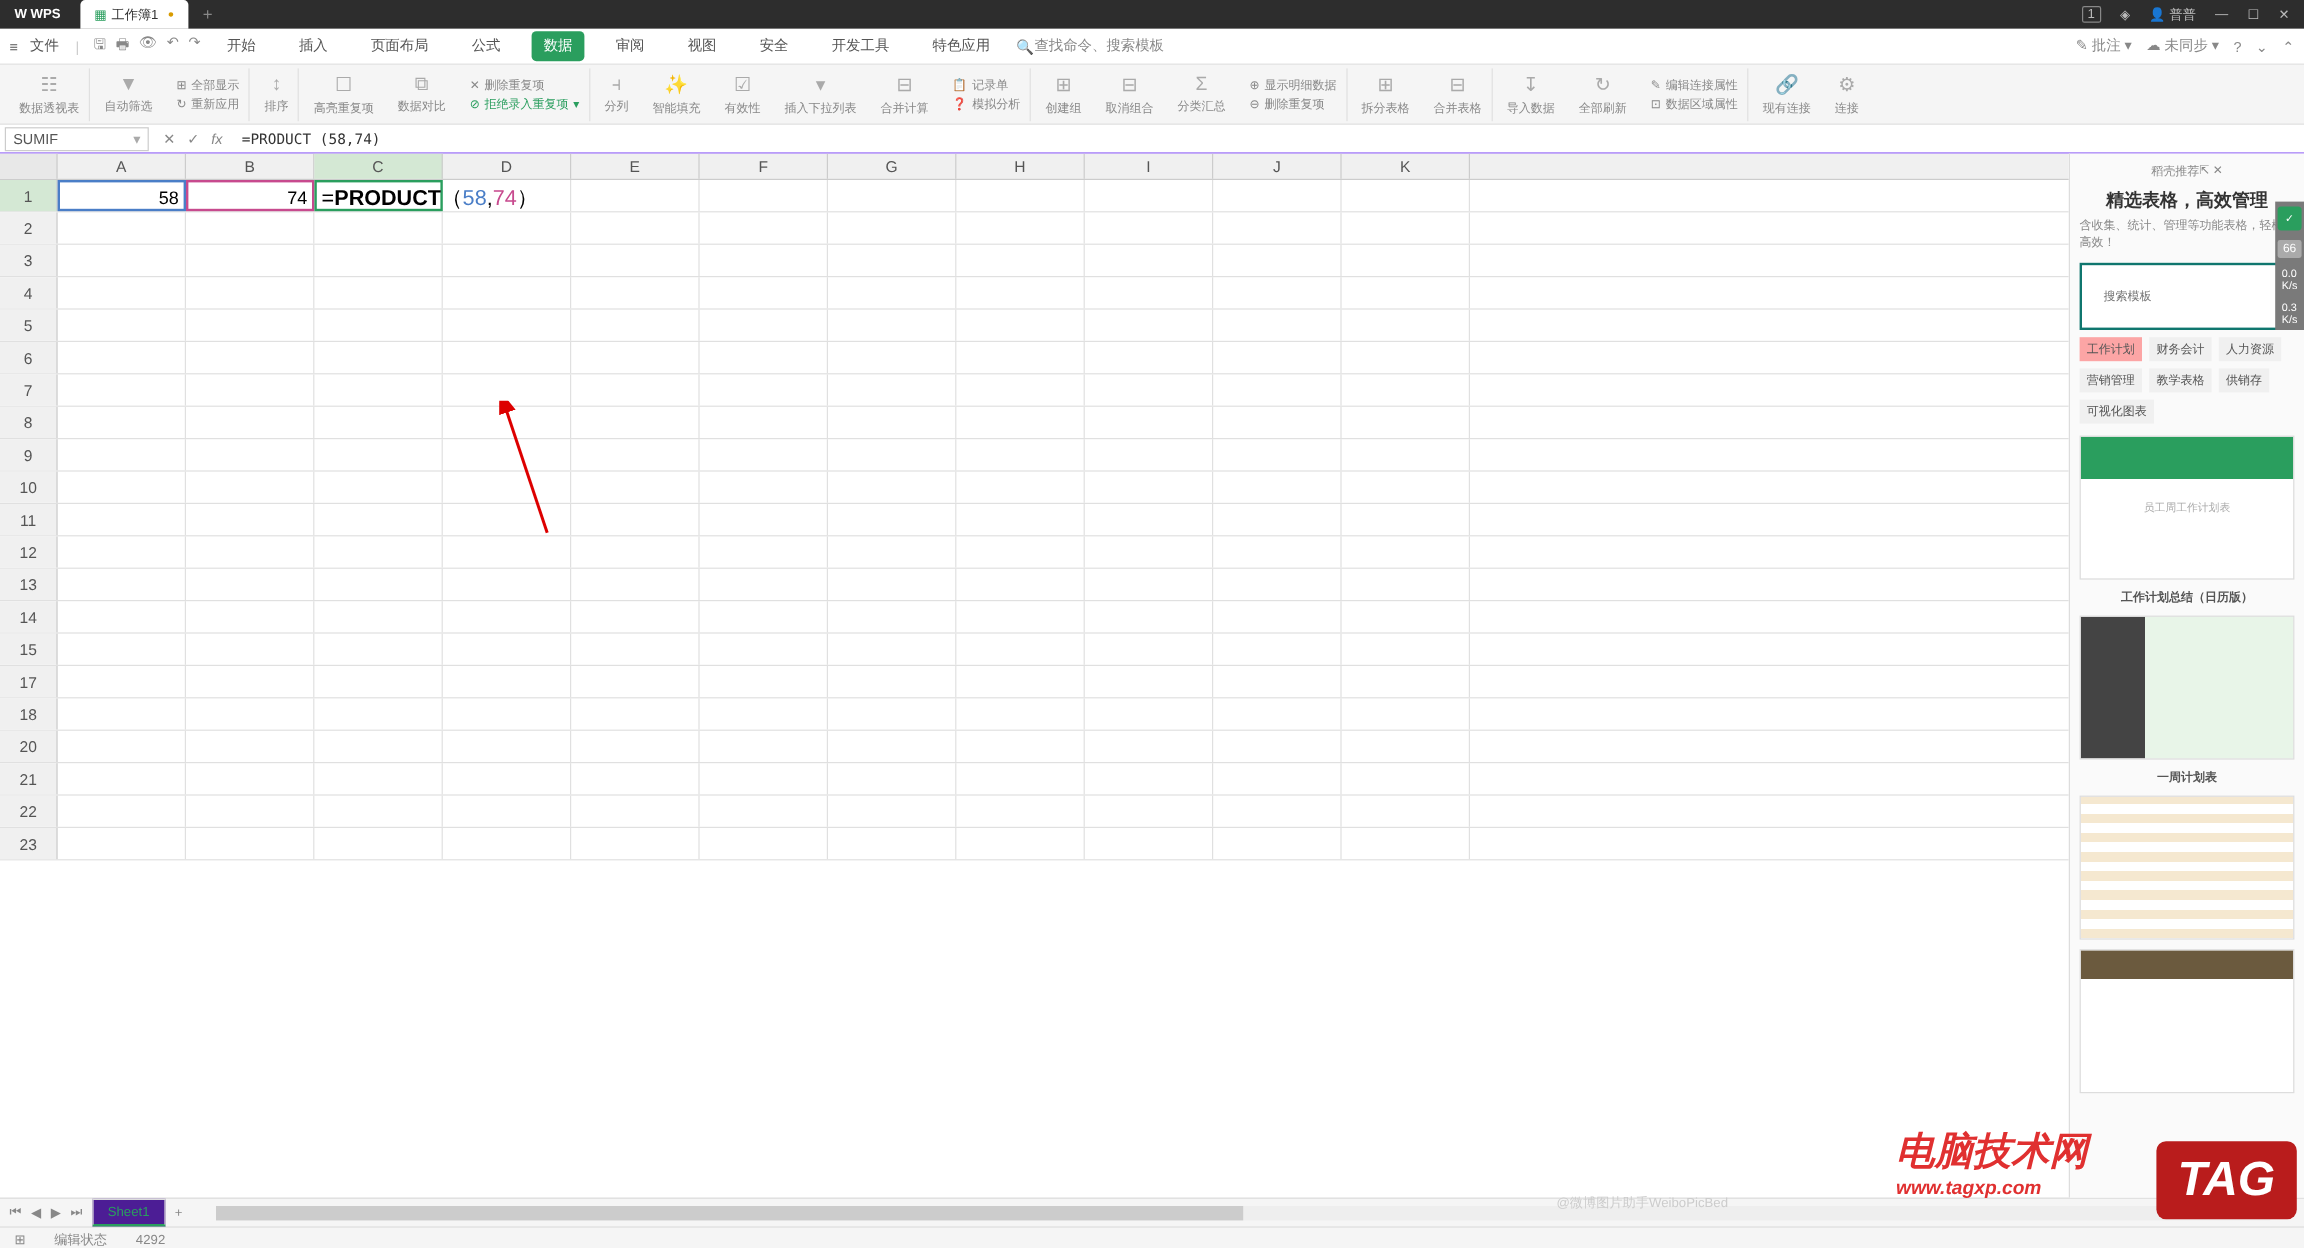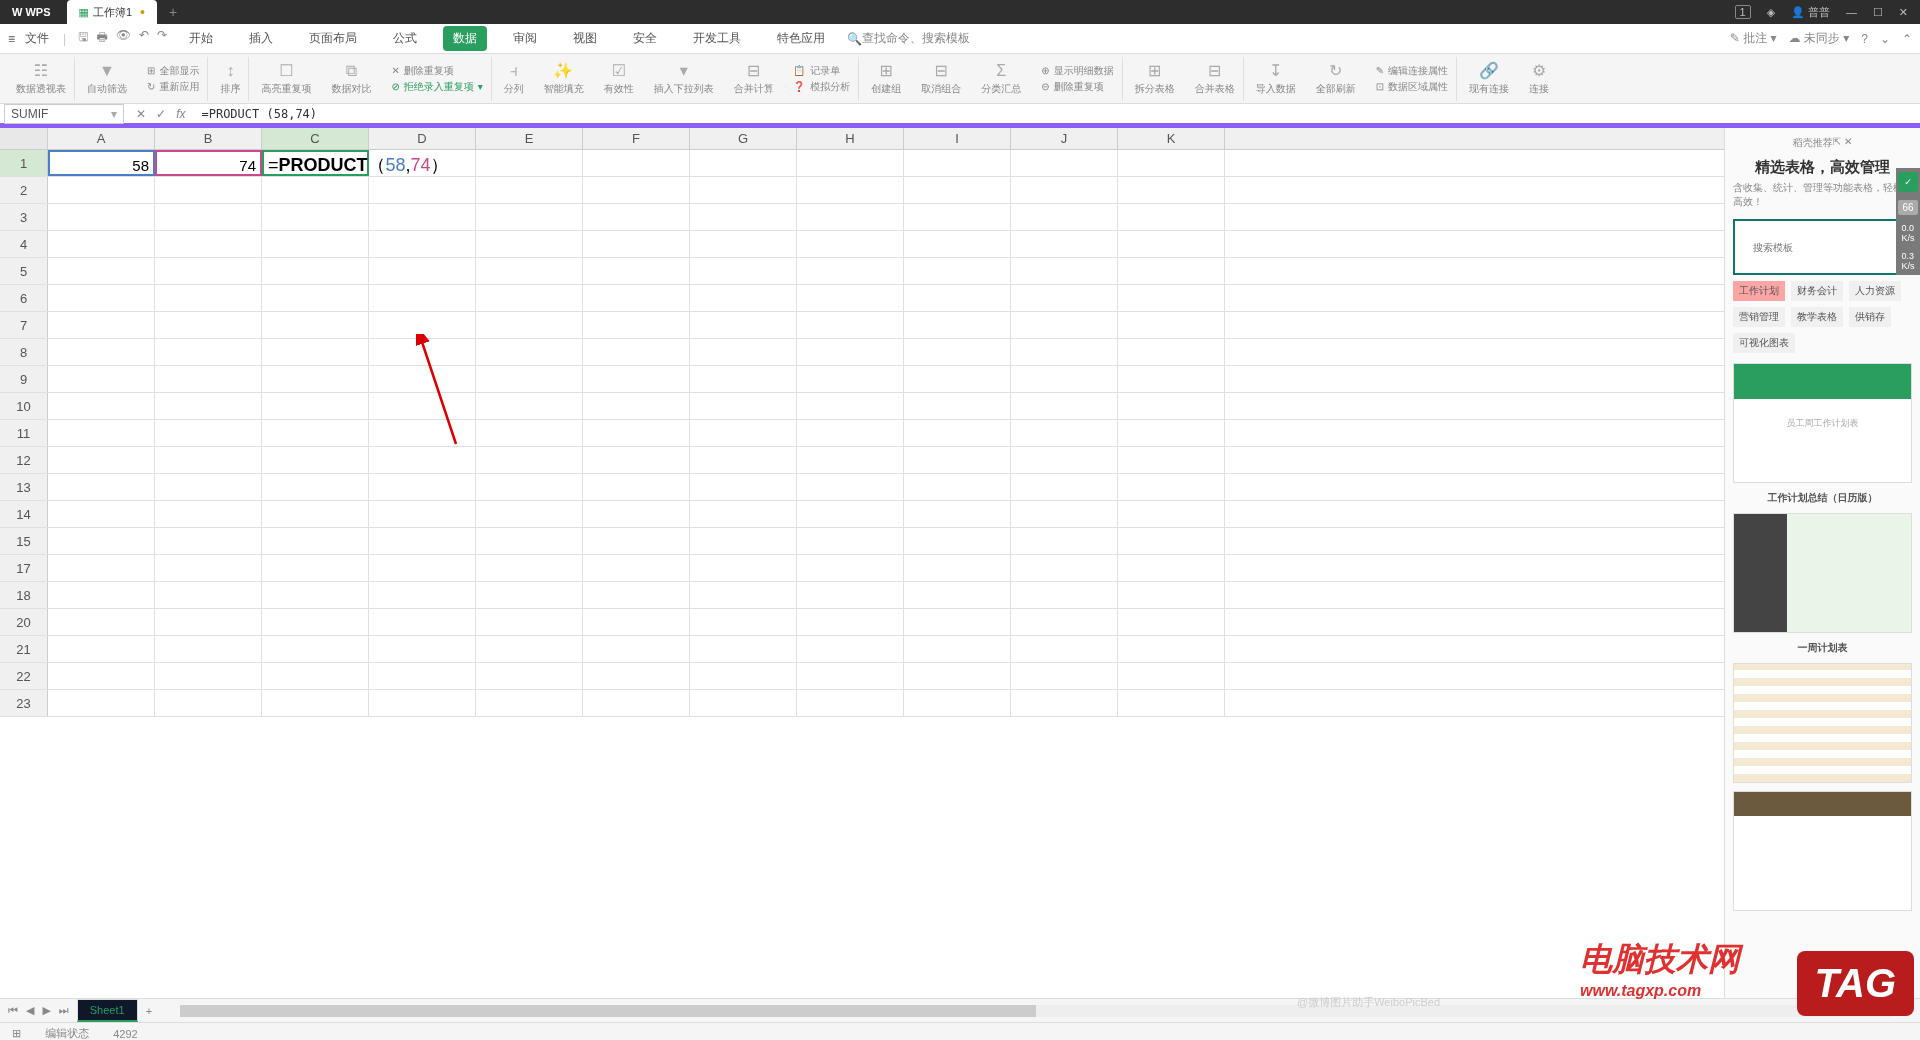--- a/index.html
+++ b/index.html
@@ -31,21 +31,21 @@
 .ribbon { height: 50px; background: #f5f5f5; border-bottom: 1px solid #ddd; display: flex; align-items: center; font-size: 10px; color: #888; padding: 0 8px; gap: 4px; }
 .ribbon-group { display: flex; flex-direction: column; align-items: center; padding: 0 8px; border-right: 1px solid #e0e0e0; height: 44px; justify-content: center; }
 .ribbon-group.no-border { border-right: none; }
 .ribbon-icon { font-size: 16px; color: #aaa; }
 .ribbon-label { font-size: 10px; margin-top: 2px; }
 .ribbon-stack { display: flex; flex-direction: column; gap: 2px; font-size: 10px; }
 .ribbon-stack-item { display: flex; align-items: center; gap: 4px; }
 .reject-dup { color: #2a9e5e; }
 
 
-.formula-bar { height: 24px; background: #fff; border-bottom: 5px solid #8b5cf6; display: flex; align-items: center; font-size: 12px; }
+.formula-bar { height: 24px; background: #fff; border-bottom: 1px solid #8b5cf6; display: flex; align-items: center; font-size: 12px; }
 .name-box { width: 120px; border: 1px solid #ccc; height: 20px; margin: 0 4px; padding: 0 6px; display: flex; align-items: center; justify-content: center; color: #555; }
 .fb-icons { display: flex; gap: 10px; padding: 0 8px; color: #888; }
 .fb-icons span { cursor: pointer; }
 .formula-input { flex: 1; padding: 0 8px; color: #333; font-family: Consolas, monospace; }
 
 
 .sheet-container { display: flex; height: 870px; }
 .sheet-main { flex: 1; position: relative; overflow: hidden; }
 
 .col-headers { display: flex; height: 22px; background: #f0f0f0; border-bottom: 1px solid #ccc; }
@@ -79,21 +79,21 @@
 .template-label { font-size: 10px; text-align: center; margin-bottom: 8px; color: #555; font-weight: bold; }
 
 
 .side-gauge { position: absolute; right: 0; top: 168px; width: 24px; background: #7a7a7a; color: #fff; font-size: 9px; display: flex; flex-direction: column; align-items: center; padding: 4px 0; gap: 8px; }
 .gauge-check { background: #2a9e5e; width: 20px; height: 20px; border-radius: 3px; display: flex; align-items: center; justify-content: center; }
 .gauge-num { background: #aaa; padding: 2px 4px; border-radius: 2px; font-size: 10px; }
 
 
 .sheet-tabs { height: 24px; background: #f5f5f5; border-top: 1px solid #ddd; display: flex; align-items: center; font-size: 11px; padding: 0 8px; }
 .sheet-nav { display: flex; gap: 8px; color: #888; margin-right: 8px; }
-.sheet-tab { background: #0f172a; padding: 4px 12px; border: 1px solid #ddd; border-bottom: 2px solid #2a9e5e; color: #2a9e5e; }
+.sheet-tab { background: #4c1d95; padding: 4px 12px; border: 1px solid #ddd; border-bottom: 2px solid #2a9e5e; color: #2a9e5e; }
 .sheet-add { padding: 0 8px; color: #888; cursor: pointer; }
 .hscroll { flex: 1; margin: 0 20px; height: 12px; background: #eee; position: relative; }
 .hscroll-thumb { position: absolute; left: 0; width: 50%; height: 100%; background: #ccc; }
 
 
 .status-bar { height: 22px; background: #f5f5f5; border-top: 1px solid #ddd; display: flex; align-items: center; font-size: 11px; color: #888; padding: 0 12px; gap: 24px; }
 
 
 .watermark1 { position: absolute; right: 180px; bottom: 40px; font-size: 32px; font-weight: bold; color: #e03030; font-style: italic; z-index: 20; }
 .watermark1 .sub { font-size: 16px; display: block; }

